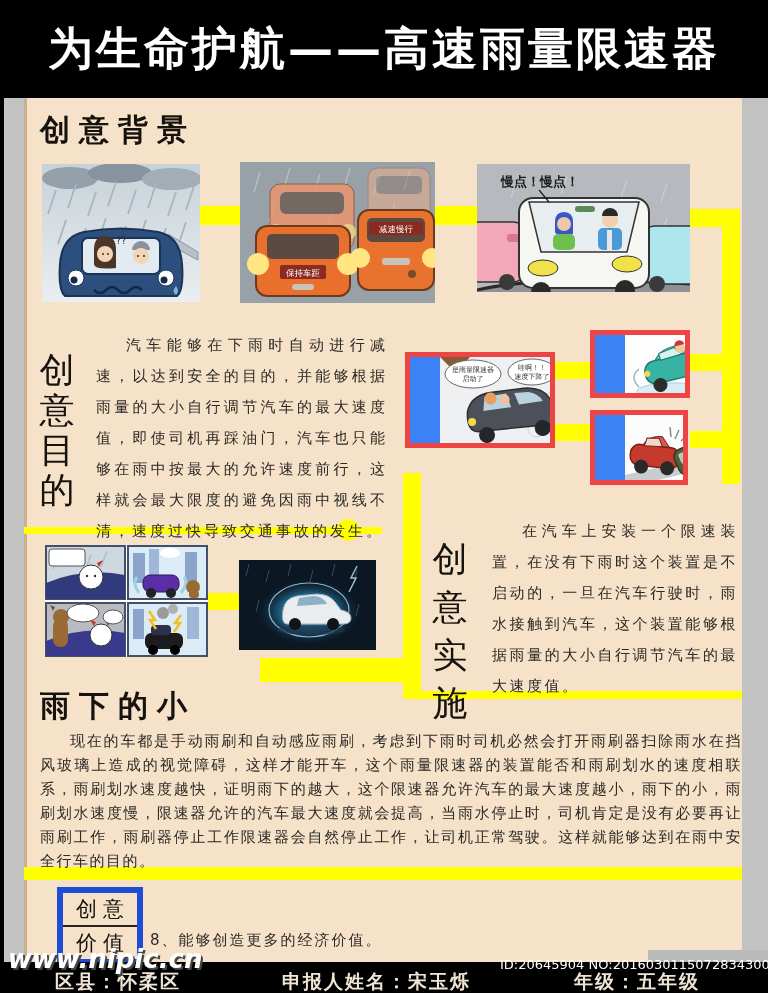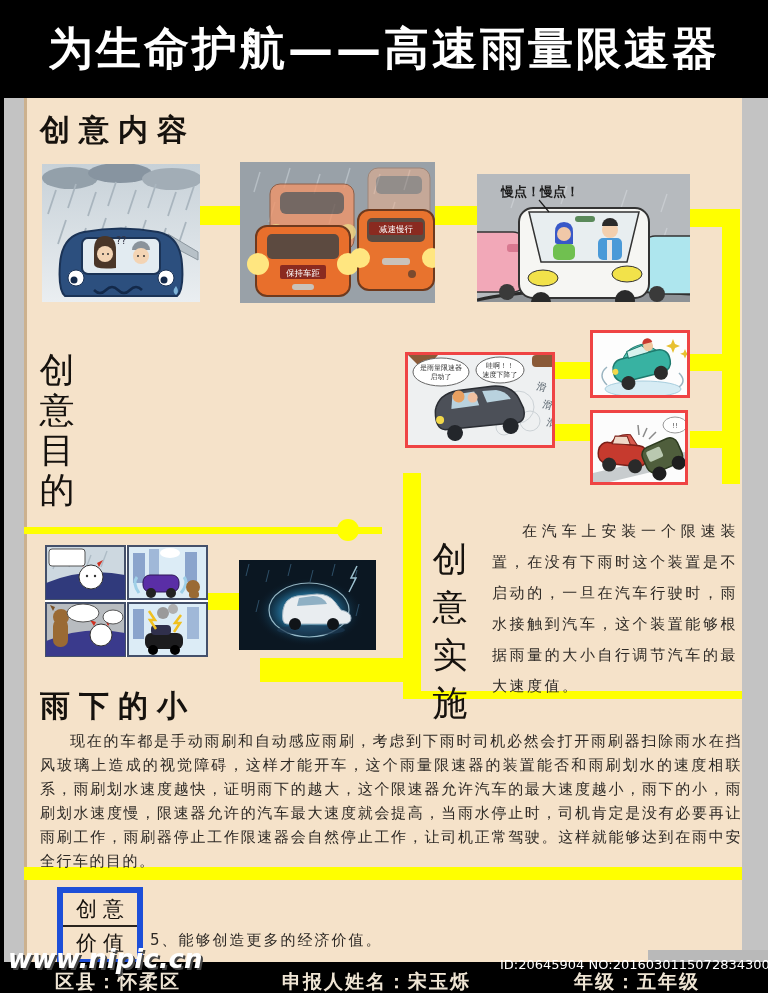--- a/index.html
+++ b/index.html
@@ -28,21 +28,21 @@
               letter-spacing:6px;text-indent:6px;color:#16120e;}
   .vbox .cell+.cell{border-top:2px solid #2a241e;}
   .vitem{position:absolute;font-size:15px;color:#2e2a26;letter-spacing:2px;white-space:nowrap;}
   
   .ffield{position:absolute;color:#efe5d4;font-size:19px;font-weight:600;letter-spacing:2px;white-space:nowrap;}
   .idno{position:absolute;color:#fff;font-size:13px;letter-spacing:0;white-space:nowrap;}
   .wm{position:absolute;left:8px;top:944px;z-index:30;white-space:nowrap;display:flex;align-items:baseline;gap:4px;}
   .wm .cn{color:#fff;font-size:37px;font-weight:800;letter-spacing:2px;text-shadow:2px 2px 0 #5a5a5a,-1px -1px 0 #888;}
   .wm .url{color:#fff;font-size:26px;font-weight:800;font-style:italic;text-shadow:2px 2px 0 #444;}
   .imgbox{position:absolute;overflow:hidden;}
-  .framed{background:#3b82f6;border:3px solid #ef4444;box-sizing:border-box;}
+  .framed{background:#3b82f6;border:5px solid #ef4444;box-sizing:border-box;padding-left:30px;}
   svg{display:block;}
 </style>
 </head>
 <body>
 
 <div class="page">
 
   <div class="band" style="top:0;height:98px;"></div>
   <div class="title">为生命护航——高速雨量限速器</div>
 
@@ -59,21 +59,21 @@
   <div class="yc" style="left:555px;top:362px;width:35px;height:17px;"></div>
   <div class="yc" style="left:555px;top:424px;width:35px;height:17px;"></div>
   <div class="yc" style="left:24px;top:527px;width:358px;height:7px;"></div>
   <div class="ydot" style="left:337px;top:519px;"></div>
   <div class="yc" style="left:403px;top:473px;width:18px;height:220px;"></div>
   <div class="yc" style="left:207px;top:593px;width:32px;height:17px;"></div>
   <div class="yc" style="left:260px;top:658px;width:161px;height:24px;"></div>
   <div class="yc" style="left:403px;top:691px;width:339px;height:8px;"></div>
   <div class="yc" style="left:24px;top:867px;width:718px;height:13px;"></div>
 
-  <div class="h-big" style="left:40px;top:110px;">创意内容</div>
+  <div class="h-big" style="left:40px;top:110px;">创意背景</div>
 
   <div class="imgbox" style="left:42px;top:164px;width:158px;height:138px;" aria-label="雨中蓝色汽车里一对困惑的男女">
     <svg width="158" height="138" viewBox="0 0 158 138">
       <defs>
           <linearGradient id="g1" x1="0" y1="0" x2="0" y2="1">
             <stop offset="0" stop-color="#c7d1d8"></stop>
             <stop offset="1" stop-color="#eaeef1"></stop>
           </linearGradient>
         </defs>
       <rect width="158" height="138" fill="url(#g1)"></rect>
@@ -132,21 +132,21 @@
         <rect x="129" y="60" width="54" height="13" rx="2" fill="#8a2a20"></rect>
         <text x="156" y="70" font-size="8.5" fill="#fff" text-anchor="middle">减速慢行</text>
         <circle cx="120" cy="96" r="10" fill="#ffe680"></circle>
           <circle cx="192" cy="96" r="10" fill="#ffe680"></circle>
         <rect x="142" y="96" width="28" height="7" rx="3" fill="#c9c2ba"></rect>
           <circle cx="172" cy="112" r="4" fill="#7a4a2e"></circle>
       </g>
     </svg>
   </div>
 
-  <div class="imgbox" style="left:477px;top:174px;width:213px;height:128px;text-decoration:underline;" aria-label="白色汽车中乘客喊慢点">
+  <div class="imgbox" style="left:477px;top:164px;width:213px;height:128px;text-decoration:underline;" aria-label="白色汽车中乘客喊慢点">
     <svg width="213" height="142" viewBox="0 0 213 142">
       <rect width="213" height="142" fill="#b6babe"></rect>
       <path d="M40 16l-6 18M90 12l-6 18M150 16l-6 18M190 20l-6 18M60 50l-6 18M190 54l-6 18" stroke="#c8ccd0" stroke-width="1.3" fill="none"></path>
       <path d="M0 126q70-16 213-6l0 22l-213 0z" fill="#8e9296"></path>
       <path d="M0 126q70-16 213-6" stroke="#2a2a2a" stroke-width="3" fill="none"></path>
       <g>
           <rect x="-12" y="58" width="60" height="60" rx="12" fill="#f2a8b8" stroke="#333" stroke-width="1.5"></rect>
           <circle cx="30" cy="118" r="8" fill="#3a3a3a"></circle>
           <rect x="30" y="70" width="14" height="8" rx="3" fill="#d87890"></rect>
         </g>
@@ -174,20 +174,21 @@
       <path d="M62 26l10 12" stroke="#1c1c1c" stroke-width="1.2"></path>
     </svg>
   </div>
 
   <div class="vh" style="left:34px;top:350px;width:46px;">
     <span>创</span>
     <span>意</span>
     <span>目</span>
     <span>的</span>
   </div>
+  <div class="par" style="left:96px;top:330px;width:292px;">汽车能够在下雨时自动进行减速，以达到安全的目的，并能够根据雨量的大小自行调节汽车的最大速度值，即使司机再踩油门，汽车也只能够在雨中按最大的允许速度前行，这样就会最大限度的避免因雨中视线不清，速度过快导致交通事故的发生。</div>
 
   <div class="imgbox framed" style="left:405px;top:352px;width:150px;height:96px;" aria-label="雨量限速器启动的灰色汽车">
     <svg width="148" height="94" viewBox="0 0 148 94">
       <rect width="148" height="94" fill="#eef0f1"></rect>
       <circle cx="110" cy="52" r="16" stroke="#ccd2d6" fill="none"></circle>
         <circle cx="122" cy="66" r="10" stroke="#ccd2d6" fill="none"></circle>
         <circle cx="96" cy="72" r="8" stroke="#ccd2d6" fill="none"></circle>
       <path d="M0 0l30 0 -14 16z" fill="#8a5a38"></path>
         <rect x="124" y="0" width="24" height="12" rx="4" fill="#8a5a38"></rect>
       <g transform="rotate(-4 74 62)">
@@ -346,21 +347,21 @@
     </svg>
   </div>
 
   <div class="h-big" style="left:40px;top:686px;">雨下的小</div>
   <div class="par wide" style="left:40px;top:729px;width:702px;">现在的车都是手动雨刷和自动感应雨刷，考虑到下雨时司机必然会打开雨刷器扫除雨水在挡风玻璃上造成的视觉障碍，这样才能开车，这个雨量限速器的装置能否和雨刷划水的速度相联系，雨刷划水速度越快，证明雨下的越大，这个限速器允许汽车的最大速度越小，雨下的小，雨刷划水速度慢，限速器允许的汽车最大速度就会提高，当雨水停止时，司机肯定是没有必要再让雨刷工作，雨刷器停止工作限速器会自然停止工作，让司机正常驾驶。这样就能够达到在雨中安全行车的目的。</div>
 
   <div class="vbox">
     <div class="cell">创意</div>
     <div class="cell">价值</div>
   </div>
-  <div class="vitem" style="left:150px;top:931px;">5、能够创造更多的经济价值。</div>
+  <div class="vitem" style="left:150px;top:931px;">8、能够创造更多的经济价值。</div>
 
   <div class="abs" style="left:648px;top:950px;width:120px;height:12px;background:#b9b9b9;"></div>
   <div class="band" style="top:962px;height:31px;"></div>
   <div class="ffield" style="left:55px;top:969px;">区县：怀柔区</div>
   <div class="ffield" style="left:282px;top:969px;">申报人姓名：宋玉烁</div>
   <div class="ffield" style="left:574px;top:969px;">年级：五年级</div>
   <div class="idno" style="left:500px;top:957px;width:264px;text-align:right;">ID:20645904 NO:20160301150728343000</div>
 
   <div class="wm">
     <span class="url">www.nipic.cn</span>

